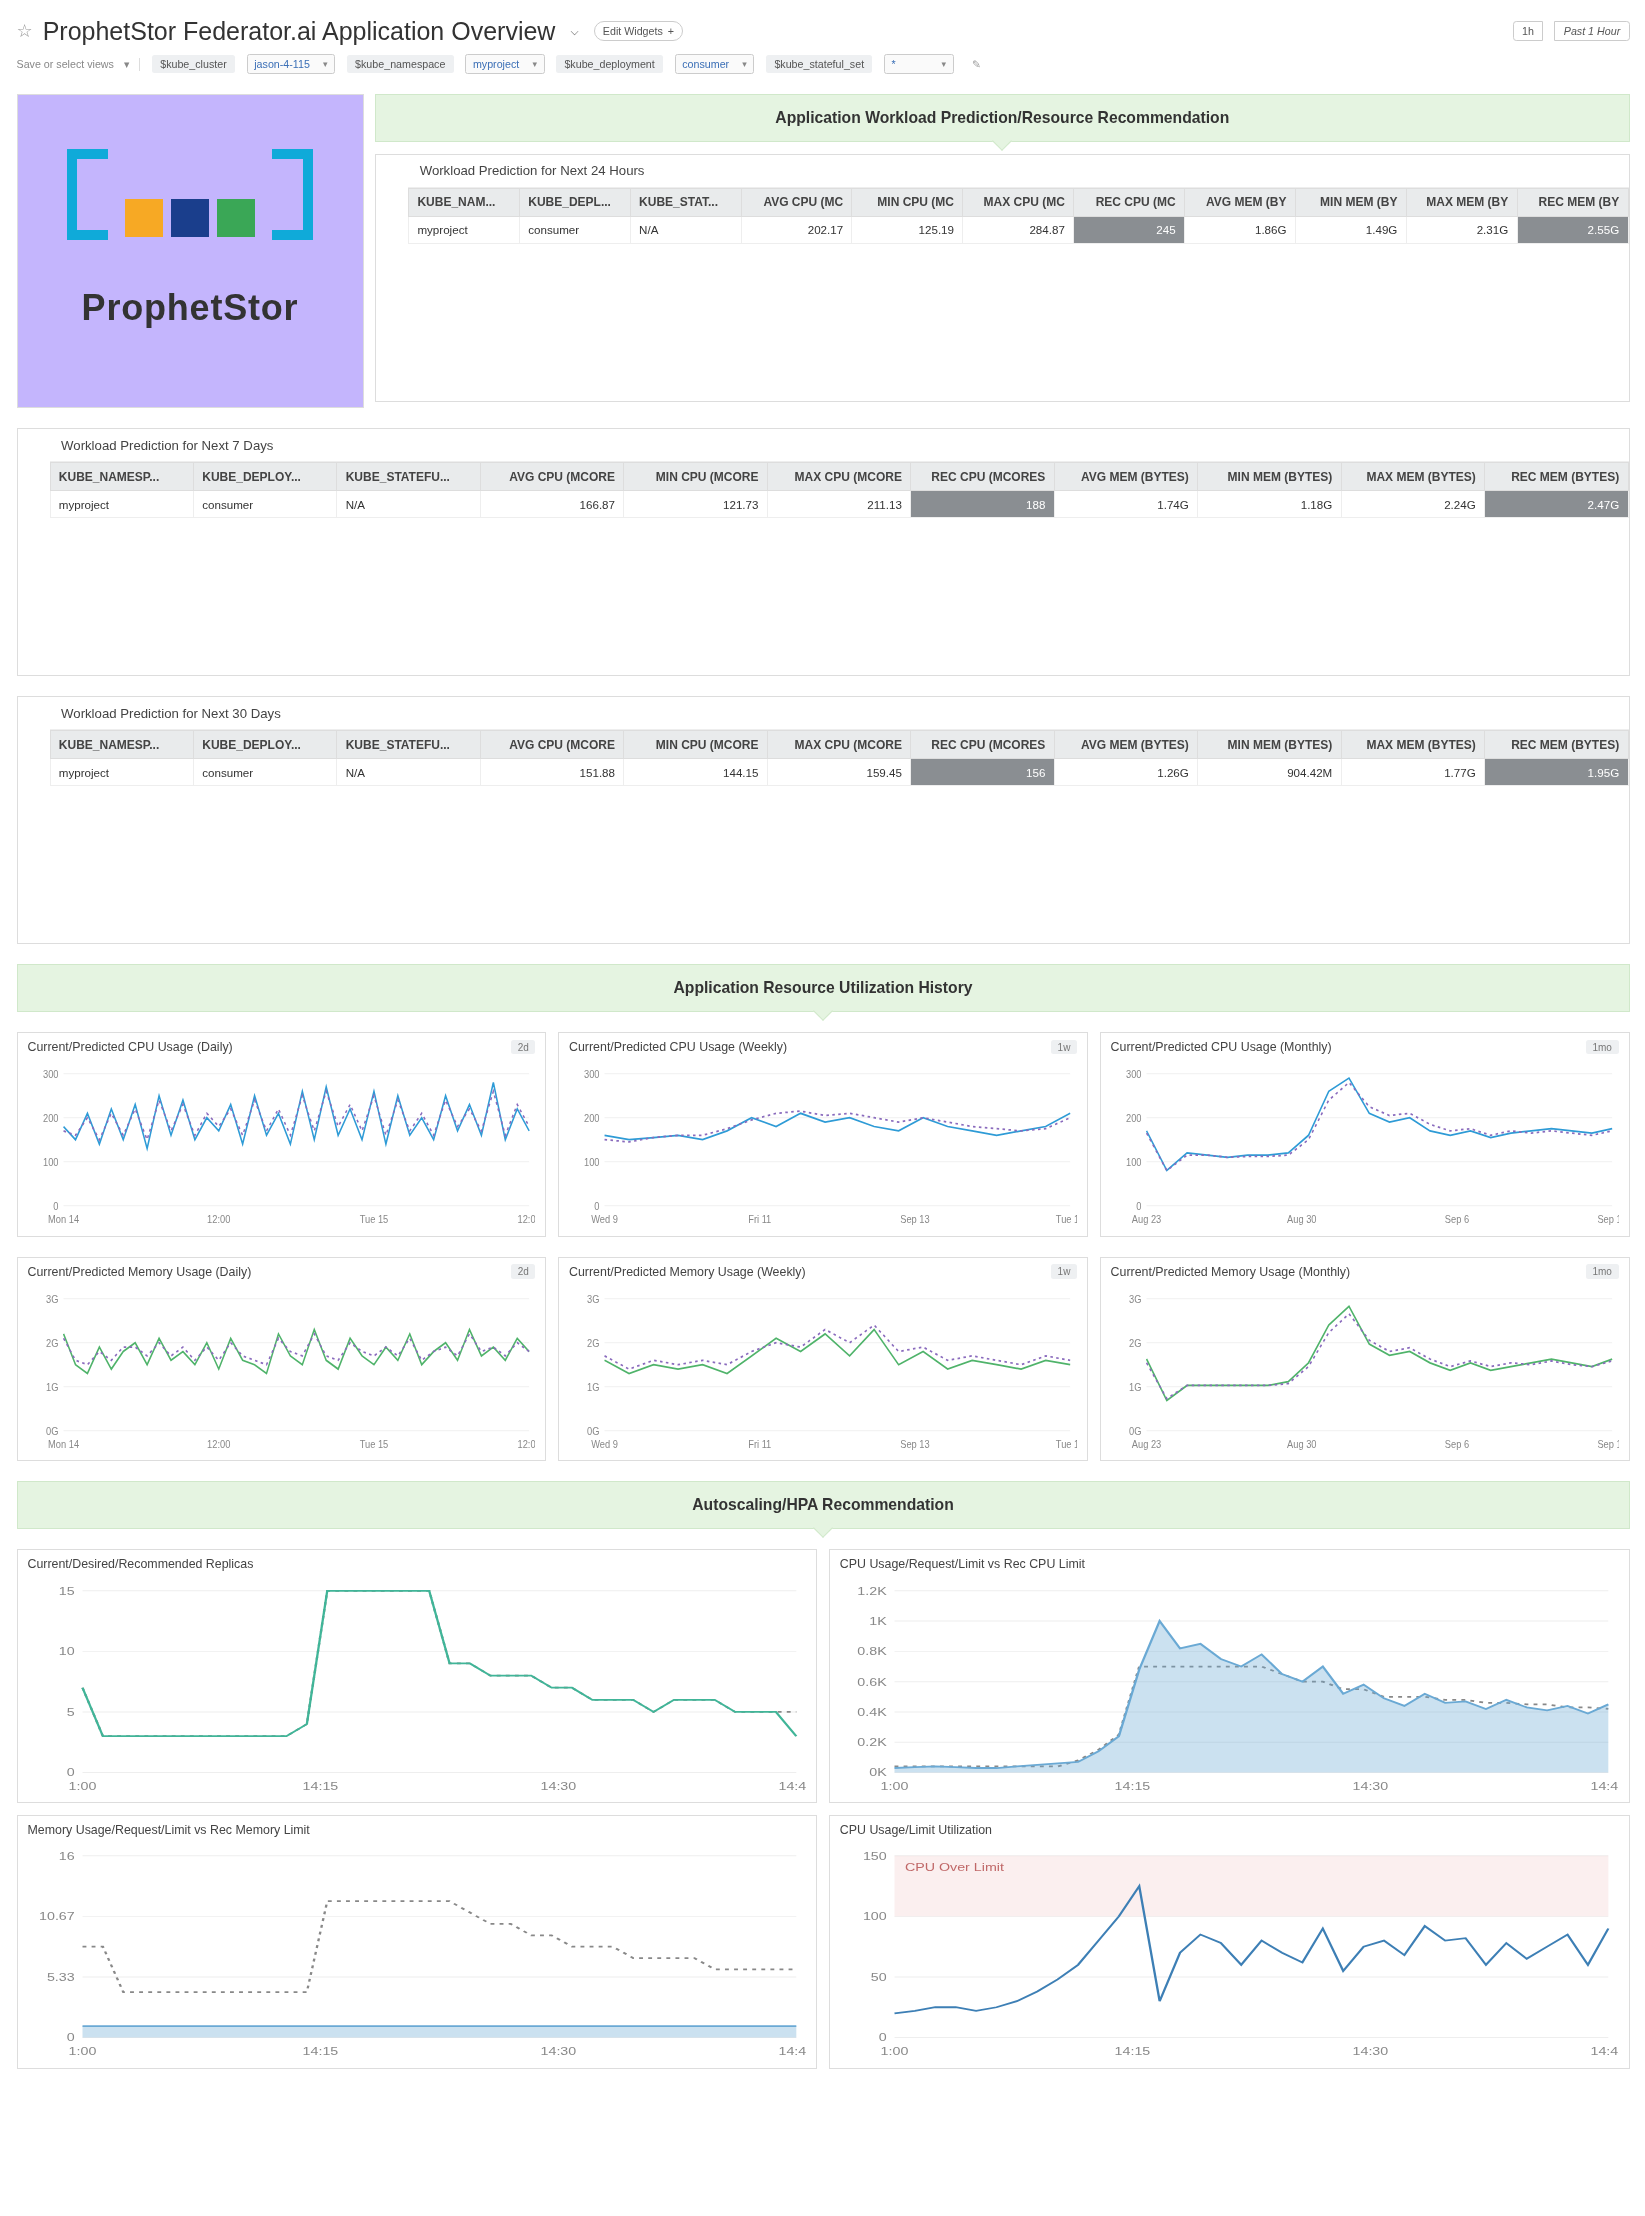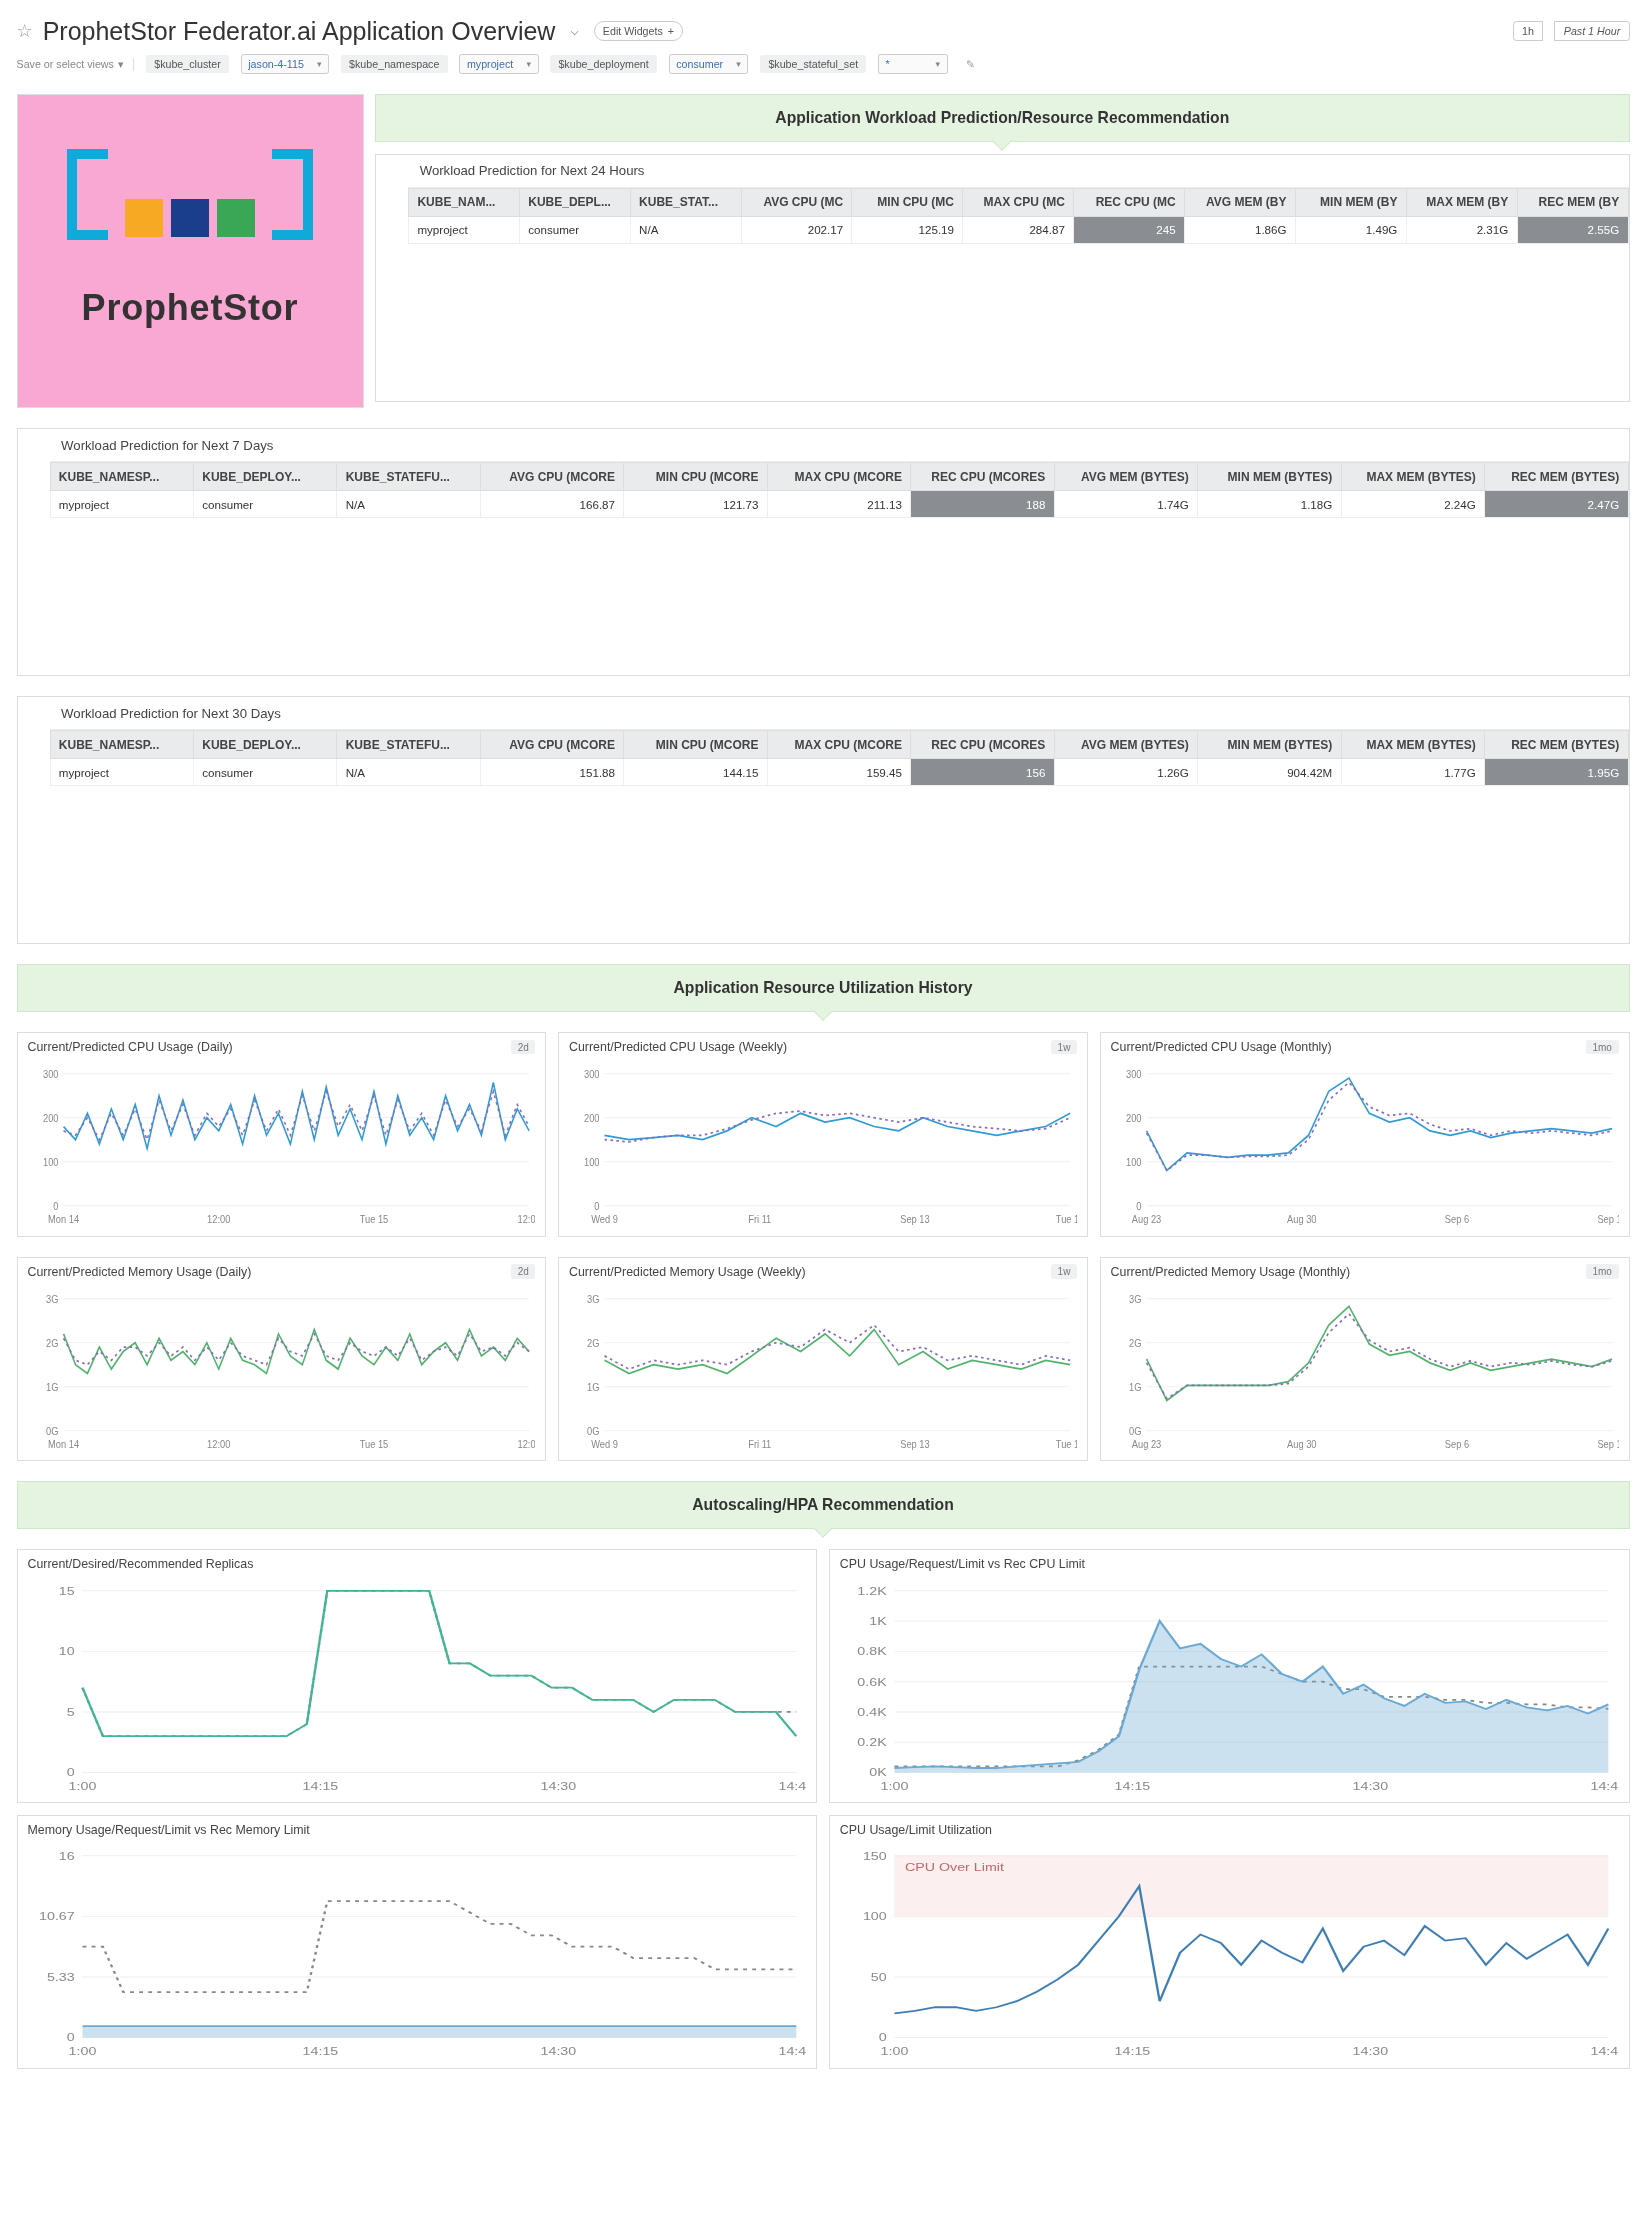--- a/index.html
+++ b/index.html
@@ -9,29 +9,29 @@
   .page-title { font-size: 25px; font-weight: 400; }
   .chev { color: #666; padding: 0 5px; }
   .btn { background: #fff; border: 0.8px solid #ccc; border-radius: 10px; padding: 5px 11.6px; font-size: 11.6px; color: #555; cursor: pointer; display: inline-flex; align-items: center; gap: 5px; }
   .btn.small { padding: 3.3px 8.3px; font-size: 10.7px; }
   .spacer { flex: 1; }
   .time-btn-group { display: flex; gap: 12px; }
   .time-btn-group .btn { border-radius: 0; margin-left: -0.8px; }
   .time-btn-group .btn:first-child { border-radius: 3.3px 0 0 3.3px; }
   .time-btn-group .btn:last-child { border-radius: 0 3.3px 3.3px 0; font-style: italic; }
   .filter-row { display: flex; align-items: center; gap: 11.6px; margin-bottom: 20px; flex-wrap: wrap; }
-  .save-views { color: #888; font-size: 10.7px; border-right: 0.8px solid #ddd; padding-right: 10px; display:flex; align-items:center; gap:4px;}
+  .save-views { color: #888; font-size: 10.7px; border-right: 0.8px solid #ddd; padding-right: 10px; display:flex; align-items:center; gap:10px;}
   .pill { background: #eef0f2; border-radius: 2.5px; padding: 3.3px 8.3px; font-size: 10.7px; color: #555; }
   .dd { display: flex; align-items: center; border: 0.8px solid #ccc; border-radius: 2.5px; background: #fafafa; }
   .dd input, .dd span.val { border: none; background: transparent; padding: 3.3px 6.6px; font-size: 10.7px; color: #3b6fb6; min-width: 50px; }
   .dd .arrow { padding: 0 6.6px; color: #888; font-size: 9px; }
   .pencil { color: #999; cursor: pointer; padding: 0 6.6px; }
   .dashboard { display: flex; flex-direction: column; gap: 20px; }
   .top-row { display: flex; gap: 11.6px; }
-  .logo-box { width: 347px; height: 314px; border: 0.8px solid #ddd; display: flex; align-items: center; justify-content: center; flex-direction: column; background: #f9a8d4; }
+  .logo-box { width: 347px; height: 314px; border: 0.8px solid #ddd; display: flex; align-items: center; justify-content: center; flex-direction: column; background: #c4b5fd; }
   .logo-squares { display: flex; gap: 8.3px; align-items: flex-end; position: relative; margin-bottom: 16.5px; }
   .sq { width: 38px; height: 38px; }
   .bracket-l { border: 10px solid #0faad9; border-right: none; width: 41px; height: 91px; position: absolute; left: -25px; top: -25px; }
   .bracket-r { border: 10px solid #0faad9; border-left: none; width: 41px; height: 91px; position: absolute; right: -25px; top: -25px; }
   .logo-text { font-size: 36px; font-weight: 600; color: #333; letter-spacing: 0.8px; margin-top: 8.3px;}
   .section-banner { background: #e5f4e1; border: 0.8px solid #d0e8ca; height: 48px; display: flex; align-items: center; justify-content: center; font-size: 15.7px; font-weight: 600; color: #333; position: relative; }
   .section-banner::after { content:""; position:absolute; bottom:-6.6px; left:50%; width:13.2px; height:13.2px; background:#e5f4e1; border-right:0.8px solid #d0e8ca; border-bottom:0.8px solid #d0e8ca; transform: translateX(-50%) rotate(45deg); }
   .top-right-col { flex: 1; display: flex; flex-direction: column; gap: 11.6px; }
   .table-panel { border: 0.8px solid #ddd; background: #fff; }
   .table-panel.tall { height: 248px; padding-left: 32px; }

